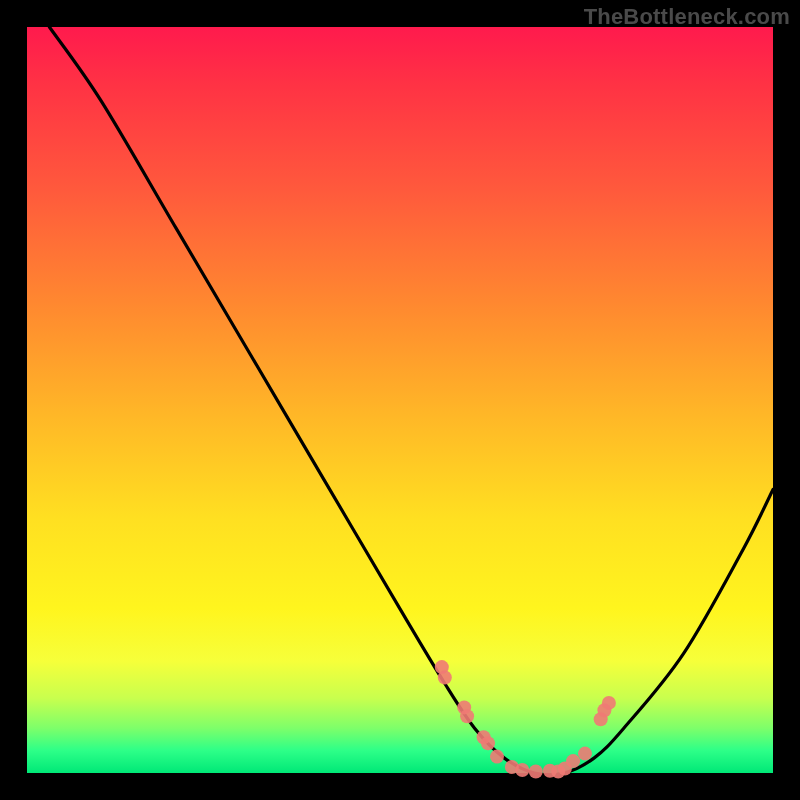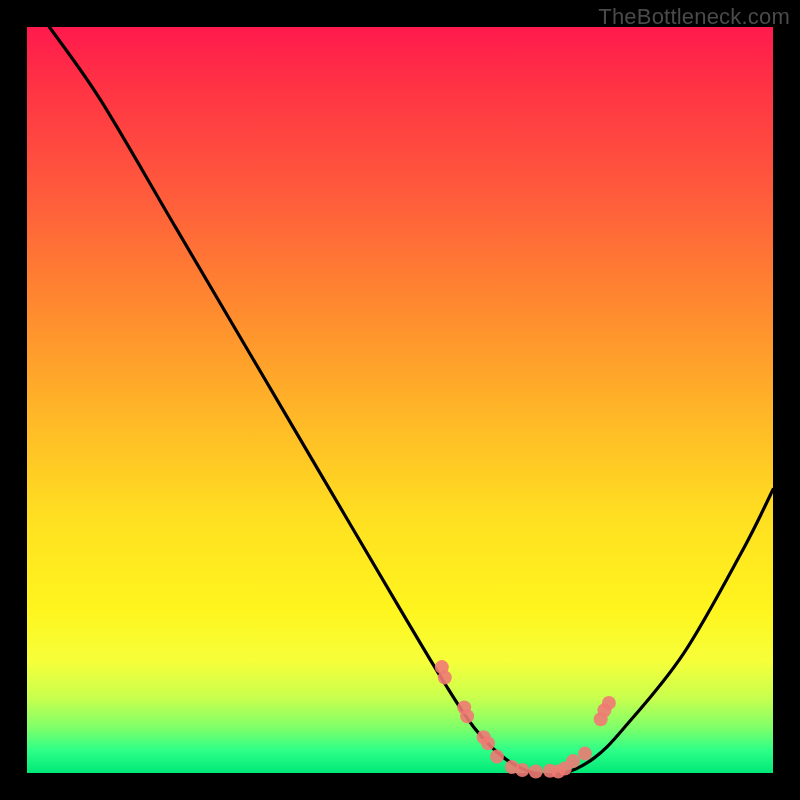--- a/index.html
+++ b/index.html
@@ -41,21 +41,21 @@
       #2dff88 97%,
       #00e877 100%
     );
   }
   .watermark {
     position: absolute;
     top: 4px;
     right: 10px;
     color: #4a4a4a;
     font-size: 22px;
-    font-weight: 400;
+    font-weight: 700;
     letter-spacing: 0.2px;
     user-select: none;
   }
   svg.curve {
     position: absolute;
     left: 27px;
     top: 27px;
     width: 746px;
     height: 746px;
     overflow: visible;

